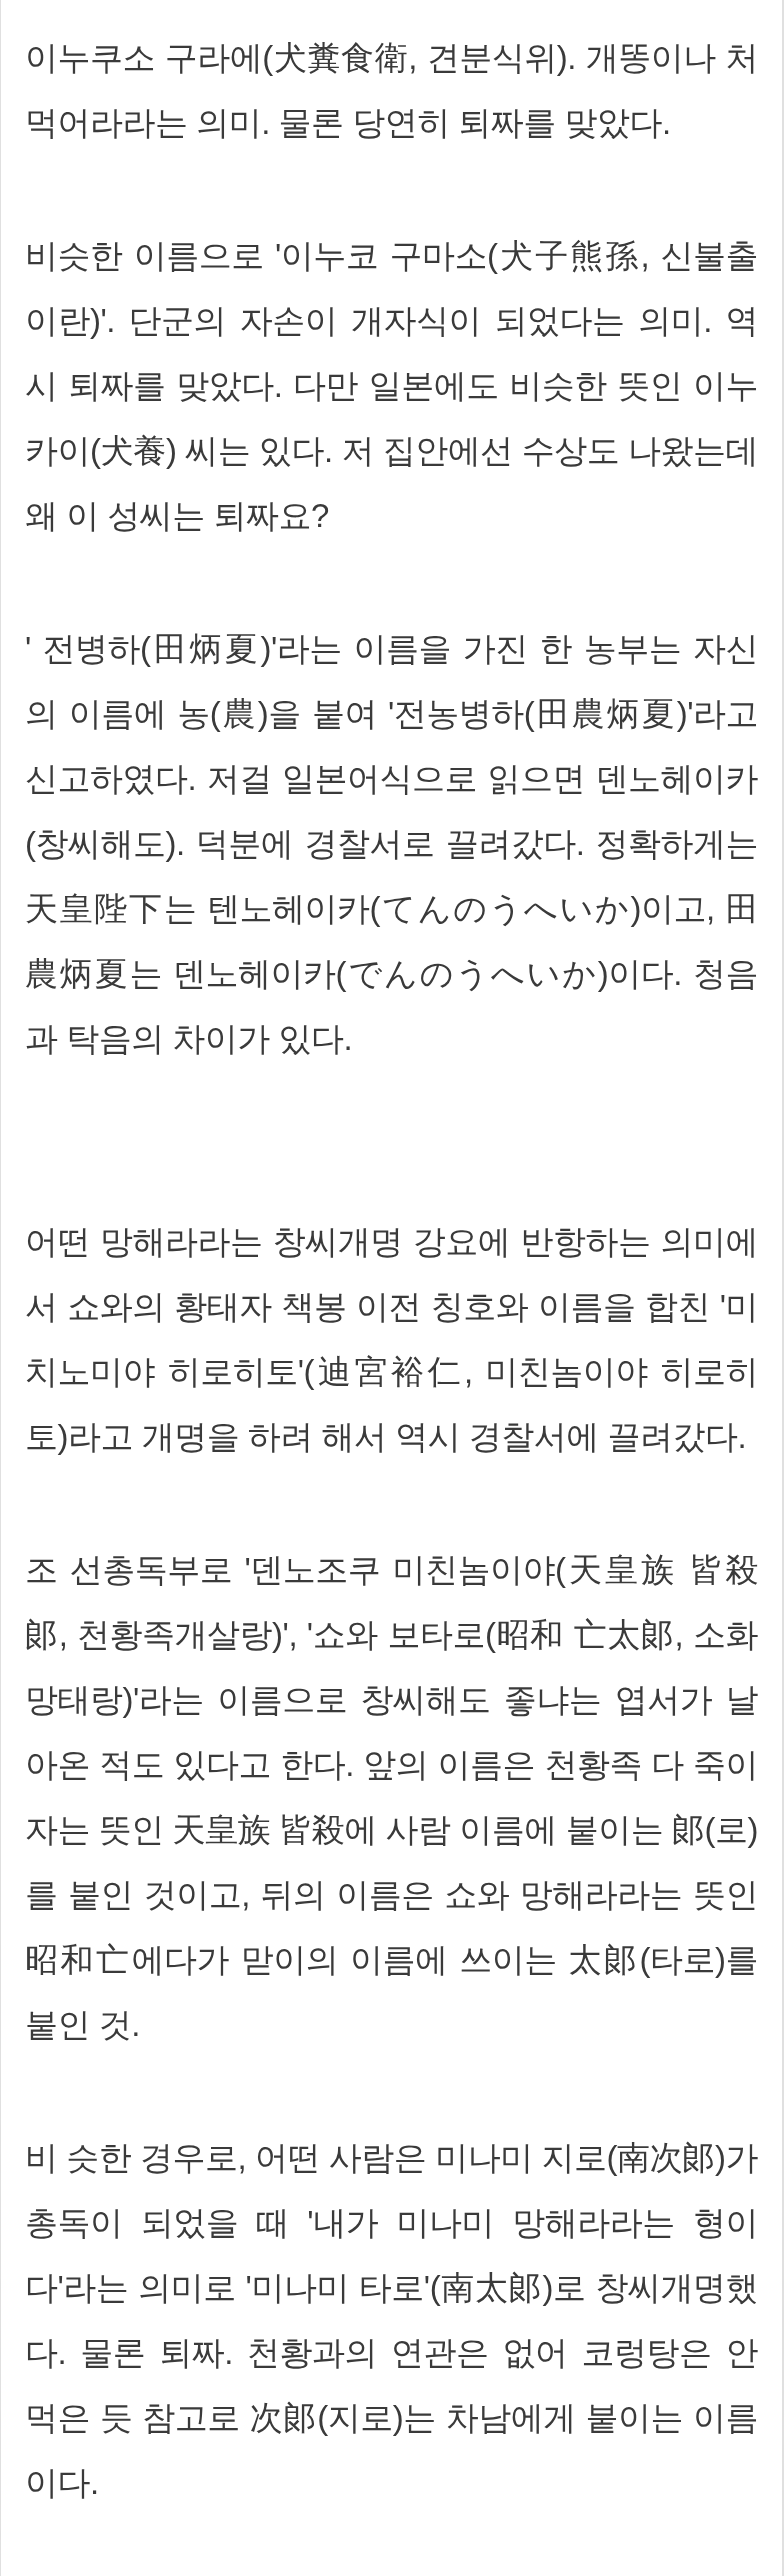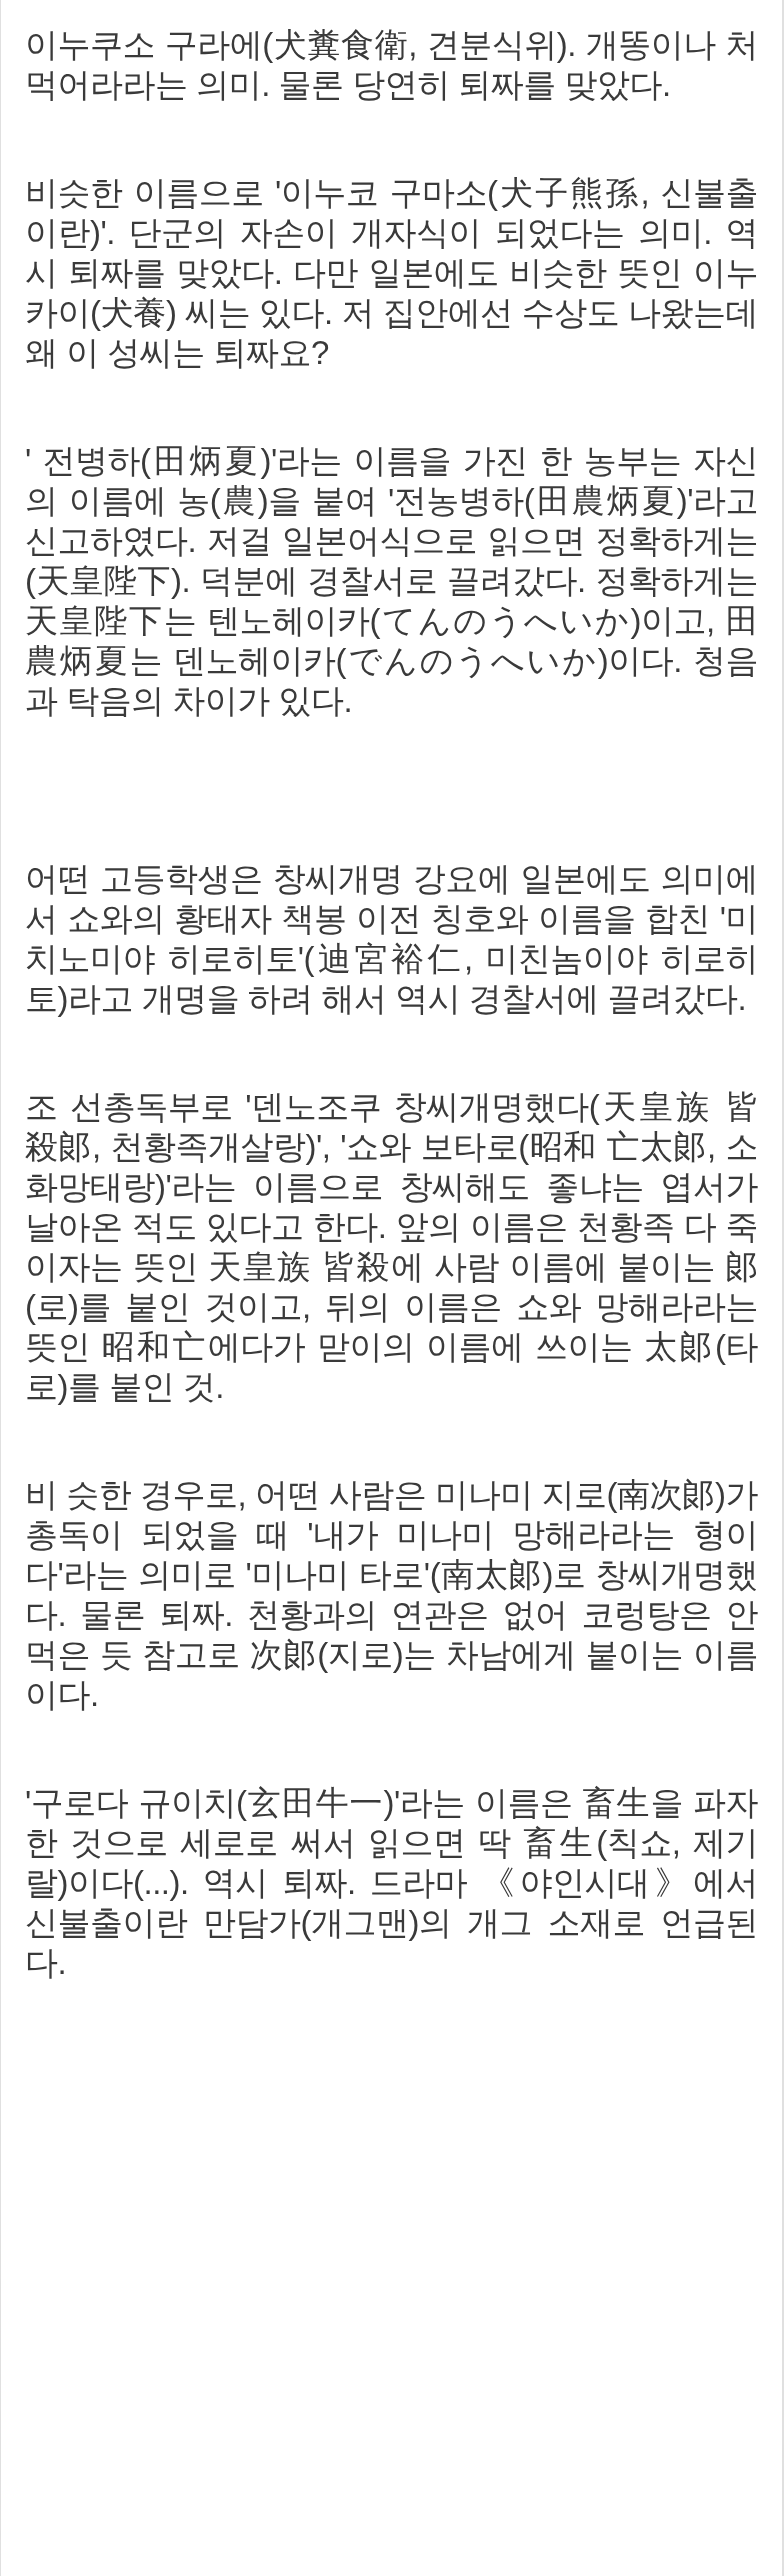--- a/index.html
+++ b/index.html
@@ -14,40 +14,40 @@
     box-sizing: border-box;
     background: var(--page-bg, #ffffff);
     border-left: 1.9px solid var(--border-color, #e0e0e0);
     border-right: 2.9px solid var(--border-color, #e0e0e0);
     padding: 25px 24px 29px 24px;
   }
   .para {
     margin: 0 0 68px 0;
     font-family: "Liberation Sans", "DejaVu Sans", sans-serif;
     font-size: 33px;
-    line-height: 40px;
+    line-height: 65px;
     font-weight: 400;
     color: var(--text-color, #3a3a3a);
     text-align: justify;
     word-break: break-all;
     overflow-wrap: break-word;
     letter-spacing: -0.5px;
   }
   .para.gap-xl {
     margin-bottom: 138px;
   }
   .para:last-child {
     margin-bottom: 0;
   }
 </style>
 </head>
 <body>
 
 <main class="page">
   <p class="para">이누쿠소 구라에(犬糞食衛, 견분식위). 개똥이나 처먹어라라는 의미. 물론 당연히 퇴짜를 맞았다.</p>
   <p class="para">비슷한 이름으로 '이누코 구마소(犬子熊孫, 신불출이란)'. 단군의 자손이 개자식이 되었다는 의미. 역시 퇴짜를 맞았다. 다만 일본에도 비슷한 뜻인 이누카이(犬養) 씨는 있다. 저 집안에선 수상도 나왔는데 왜 이 성씨는 퇴짜요?</p>
-  <p class="para gap-xl">' 전병하(田炳夏)'라는 이름을 가진 한 농부는 자신의 이름에 농(農)을 붙여 '전농병하(田農炳夏)'라고 신고하였다. 저걸 일본어식으로 읽으면 정확하게는(天皇陛下). 덕분에 경찰서로 끌려갔다. 정확하게는 天皇陛下는 텐노헤이카(てんのうへいか)이고, 田農炳夏는 덴노헤이카(でんのうへいか)이다. 청음과 탁음의 차이가 있다.</p>
-  <p class="para">어떤 고등학생은 창씨개명 강요에 일본에도 의미에서 쇼와의 황태자 책봉 이전 칭호와 이름을 합친 '미치노미야 히로히토'(迪宮裕仁, 미친놈이야 히로히토)라고 개명을 하려 해서 역시 경찰서에 끌려갔다.</p>
-  <p class="para">조 선총독부로 '덴노조쿠 창씨개명했다(天皇族 皆殺郞, 천황족개살랑)', '쇼와 보타로(昭和 亡太郞, 소화망태랑)'라는 이름으로 창씨해도 좋냐는 엽서가 날아온 적도 있다고 한다. 앞의 이름은 천황족 다 죽이자는 뜻인 天皇族 皆殺에 사람 이름에 붙이는 郞(로)를 붙인 것이고, 뒤의 이름은 쇼와 망해라라는 뜻인 昭和亡에다가 맏이의 이름에 쓰이는 太郞(타로)를 붙인 것.</p>
+  <p class="para gap-xl">' 전병하(田炳夏)'라는 이름을 가진 한 농부는 자신의 이름에 농(農)을 붙여 '전농병하(田農炳夏)'라고 신고하였다. 저걸 일본어식으로 읽으면 덴노헤이카(창씨해도). 덕분에 경찰서로 끌려갔다. 정확하게는 天皇陛下는 텐노헤이카(てんのうへいか)이고, 田農炳夏는 덴노헤이카(でんのうへいか)이다. 청음과 탁음의 차이가 있다.</p>
+  <p class="para">어떤 망해라라는 창씨개명 강요에 반항하는 의미에서 쇼와의 황태자 책봉 이전 칭호와 이름을 합친 '미치노미야 히로히토'(迪宮裕仁, 미친놈이야 히로히토)라고 개명을 하려 해서 역시 경찰서에 끌려갔다.</p>
+  <p class="para">조 선총독부로 '덴노조쿠 미친놈이야(天皇族 皆殺郞, 천황족개살랑)', '쇼와 보타로(昭和 亡太郞, 소화망태랑)'라는 이름으로 창씨해도 좋냐는 엽서가 날아온 적도 있다고 한다. 앞의 이름은 천황족 다 죽이자는 뜻인 天皇族 皆殺에 사람 이름에 붙이는 郞(로)를 붙인 것이고, 뒤의 이름은 쇼와 망해라라는 뜻인 昭和亡에다가 맏이의 이름에 쓰이는 太郞(타로)를 붙인 것.</p>
   <p class="para">비 슷한 경우로, 어떤 사람은 미나미 지로(南次郞)가 총독이 되었을 때 '내가 미나미 망해라라는 형이다'라는 의미로 '미나미 타로'(南太郞)로 창씨개명했다. 물론 퇴짜. 천황과의 연관은 없어 코렁탕은 안 먹은 듯 참고로 次郞(지로)는 차남에게 붙이는 이름이다.</p>
   <p class="para">'구로다 규이치(玄田牛一)'라는 이름은 畜生을 파자한 것으로 세로로 써서 읽으면 딱 畜生(칙쇼, 제기랄)이다(...). 역시 퇴짜. 드라마 《야인시대》에서 신불출이란 만담가(개그맨)의 개그 소재로 언급된다.</p>
 </main>
 
 
 </body></html>

